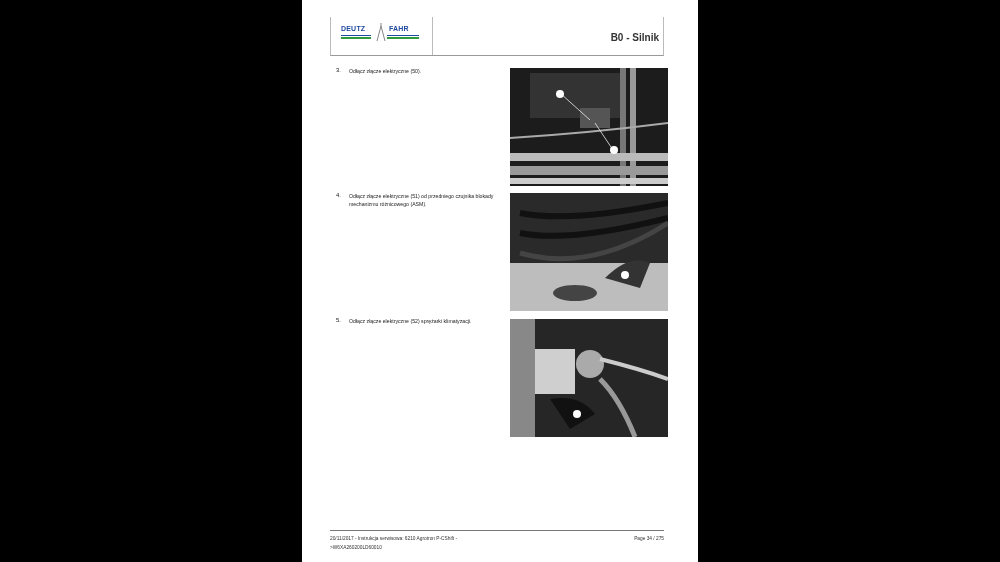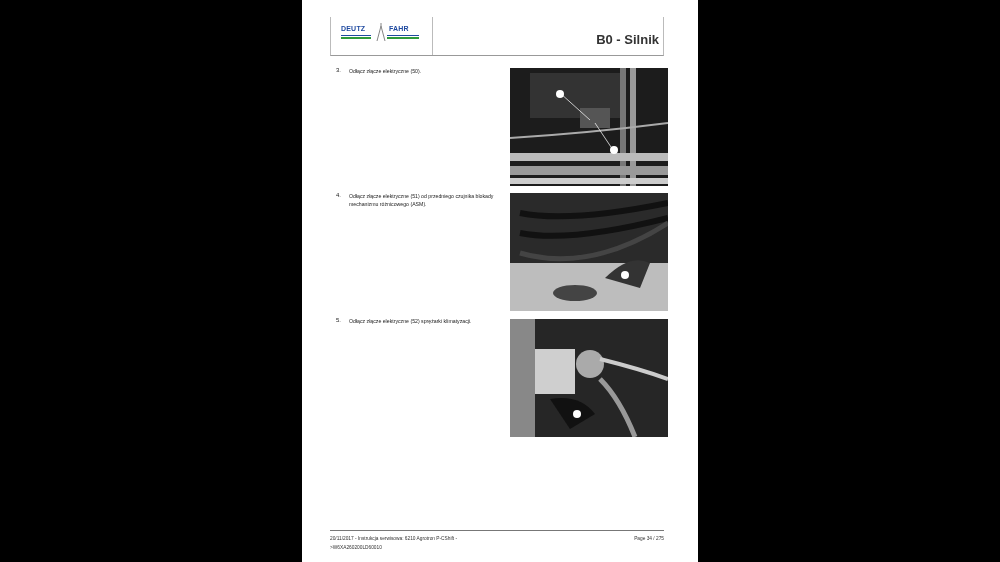--- a/index.html
+++ b/index.html
@@ -22,21 +22,21 @@
     border-right: 1px solid #bbb;
   }
   .logo {
     position: absolute; left: 10px; top: 8px; width: 80px; height: 16px;
   }
   .logo .word {
     position: absolute; top: 0; font-weight: bold; font-size: 7px; color: #1f4aa0; letter-spacing: 0.2px;
   }
   .logo .bar { position: absolute; height: 1px; }
   .section-title {
-    position: absolute; right: 4px; top: 15px; font-size: 13px; font-weight: bold; color: #333;
+    position: absolute; right: 4px; top: 15px; font-size: 10px; font-weight: bold; color: #333;
   }
   .step {
     position: absolute; left: 34px; width: 170px; font-size: 5.2px; color: #222; line-height: 8px;
   }
   .step .num { position: absolute; left: 0; top: -1px; font-size: 6px; }
   .step .txt { margin-left: 13px; display: block; }
   .photo {
     position: absolute; left: 208px; width: 158px; height: 118px; overflow: hidden;
     background: #2a2a2a;
   }

